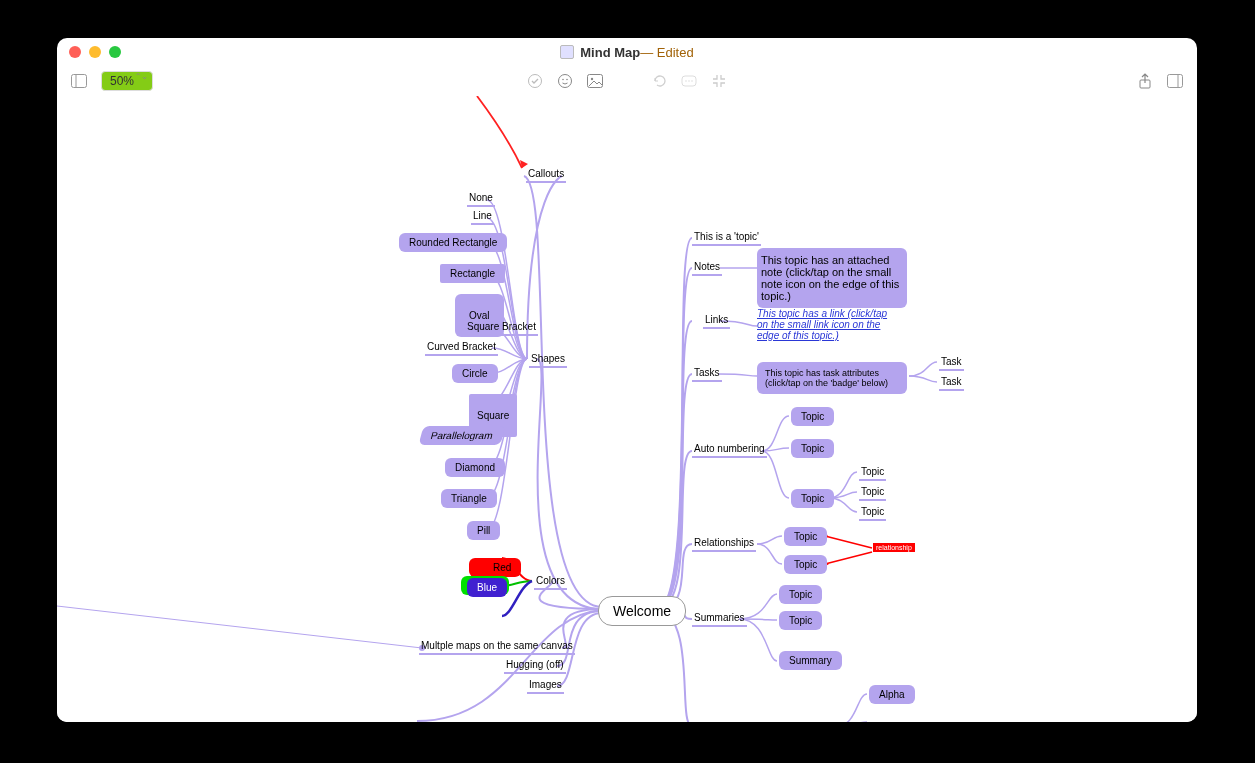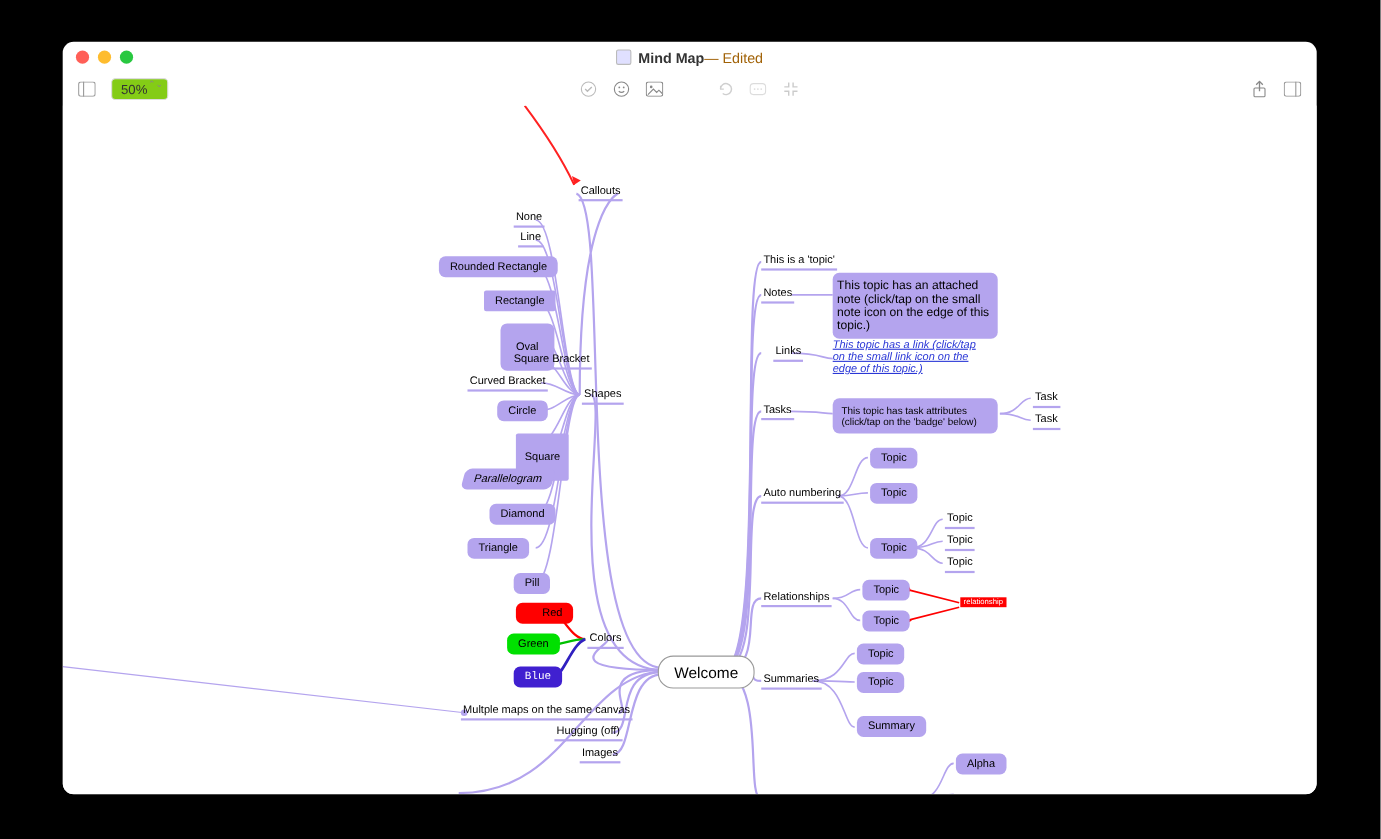--- a/index.html
+++ b/index.html
@@ -273,27 +273,27 @@
     <div class="node underline" style="left:414px; top:114px;">Line</div>
     <div class="node filled" style="left:342px; top:137px;">Rounded Rectangle</div>
     <div class="node filled" style="left:383px; top:168px; border-radius:2px;">Rectangle</div>
     <div class="node filled oval" style="left:398px; top:198px; padding:16px 14px">Oval</div>
     <div class="node underline" style="left:368px; top:225px;margin-left:40px;">Square Bracket</div>
     <div class="node underline" style="left:368px; top:245px;">Curved Bracket</div>
     <div class="node filled pill" style="left:395px; top:268px;">Circle</div>
     <div class="node filled" style="left:392px; top:298px; border-radius:2px; padding:16px 8px;margin-left:20px;">Square</div>
     <div class="node filled parallelogram" style="left:364px; top:330px;">Parallelogram</div>
     <div class="node filled" style="left:388px; top:362px;">Diamond</div>
-    <div class="node filled" style="left:368px; top:393px;">Triangle</div>
+    <div class="node filled" style="left:384px; top:393px;">Triangle</div>
     <div class="node filled pill" style="left:410px; top:425px;">Pill</div>
 
     <div class="node underline" style="left:477px; top:479px;">Colors</div>
-    <div class="node filled red" style="left:412px; top:452px; border-radius:6px;padding-left:24px;">Red</div>
+    <div class="node filled red" style="left:412px; top:462px; border-radius:6px;padding-left:24px;">Red</div>
     <div class="node filled green" style="left:404px; top:480px; border-radius:6px;">Green</div>
-    <div class="node filled blue" style="left:410px; top:510px; border-radius:6px;font-family:Liberation Mono, monospace;">Blue</div>
+    <div class="node filled blue" style="left:410px; top:482px; border-radius:6px;">Blue</div>
 
     <div class="node underline" style="left:362px; top:544px;">Multple maps on the same canvas</div>
     <div class="node underline" style="left:447px; top:563px;">Hugging (off)</div>
     <div class="node underline" style="left:470px; top:583px;">Images</div>
 
     <div class="node underline" style="left:635px; top:135px;">This is a 'topic'</div>
     <div class="node underline" style="left:635px; top:165px;">Notes</div>
     <div class="node note-text" style="left:700px; top:152px;">This topic has an attached note (click/tap on the small note icon on the edge of this topic.)</div>
 
     <div class="node underline" style="left:635px; top:218px;margin-left:11px;">Links</div>

